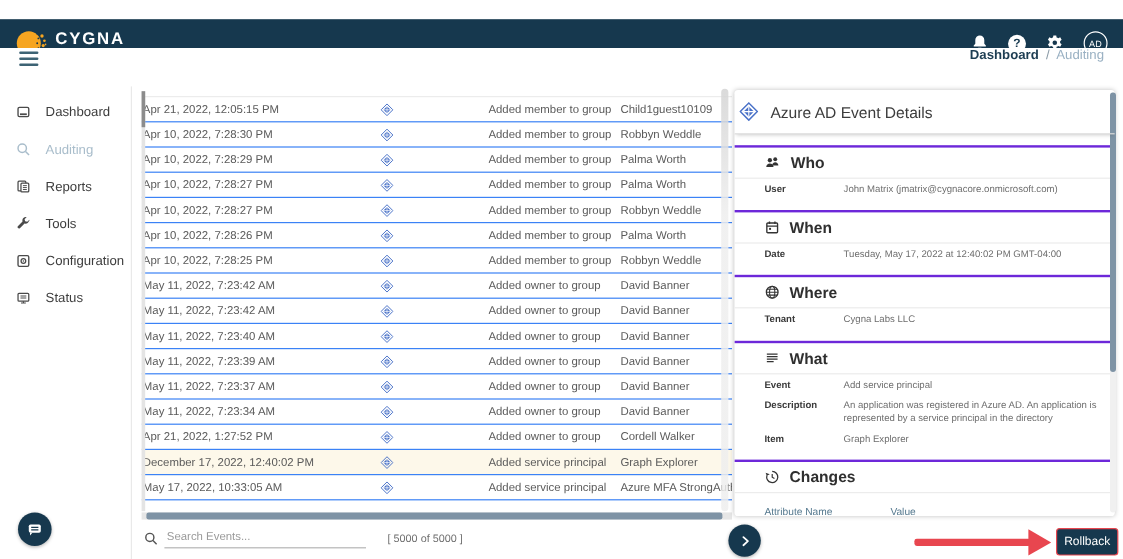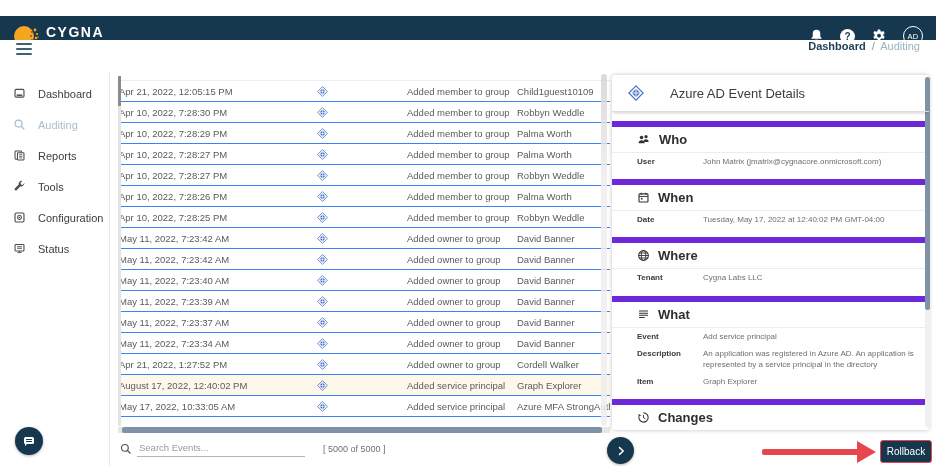--- a/index.html
+++ b/index.html
@@ -73,27 +73,27 @@
     align-items:center; }
   .footer-search input { width:168px; border:none; border-bottom:1px solid #b5b5b5;
     font-size:9.5px; color:#555; padding:2px 0 3px 2px; margin-left:5px;
     background:transparent; outline:none; font-family:"Liberation Sans",sans-serif; }
   .footer-search input::placeholder { color:#9a9a9a; }
   .count-label { font-size:9px; color:#6f6f6f; margin-left:18px; }
 
   
   .panel { position:absolute; left:612px; top:75px; width:317px; height:355px;
     background:#fff; border-radius:3px; box-shadow:0 0 4px rgba(0,0,0,.25); overflow:hidden; }
-  .panel-header { height:37px; display:flex; align-items:center; gap:26px;
-    padding:0 16px; border-bottom:1px solid #ddd;
+  .panel-header { height:37px; display:flex; align-items:center; gap:10px;
+    padding:0 4px; border-bottom:1px solid #ddd;
     box-shadow:0 2px 3px -1px rgba(0,0,0,.18); position:relative; z-index:2; }
   .panel-title { font-size:13px; color:#3c3c3c; }
   .panel-body { position:relative; }
   .sec-heading { display:flex; align-items:center; gap:8px; margin-top:9px;
-    border-top:6px solid #6d28d9; border-bottom:1px solid #ececec;
+    border-top:2px solid #6d28d9; border-bottom:1px solid #ececec;
     padding:5px 0 5px 25px; font-size:13px; font-weight:bold; color:#2f2f2f; }
   .field { display:grid; grid-template-columns:66px 1fr; padding:3px 12px 3px 25px;
     font-size:8px; line-height:1.4; }
   .field .f-label { font-weight:bold; color:#3a3a3a; }
   .field .f-value { color:#6e6e6e; }
   .chg-head { display:grid; grid-template-columns:105px 1fr; padding:6px 12px 6px 25px;
     font-size:8.5px; color:#54788e; border-bottom:1px solid #e4e4e4; margin-top:4px; }
   .vscroll-panel { position:absolute; left:925px; top:77px; width:5px; height:350px;
     background:#f0f0f0; border-radius:3px; }
   .vscroll-panel .thumb { width:5px; height:233px; background:#7e93a5; border-radius:3px; }
@@ -429,21 +429,21 @@
               <path d="M8 0.9 L15.1 8 L8 15.1 L0.9 8 Z" fill="none" stroke="#4a72c8" stroke-width="1.2"></path>
               <path d="M8 3.7 L12.3 8 L8 12.3 L3.7 8 Z" fill="#4a72c8"></path>
               <path d="M8 3.7 V12.3 M3.7 8 H12.3" stroke="#fff" stroke-width="0.9"></path>
             </svg>
           </span>
         </span>
         <span class="cell-action">Added owner to group</span>
         <span class="cell-user">Cordell Walker</span>
       </div>
       <div class="row selected">
-        <span class="cell-date">August 17, 2022, 12:40:02 PM</span>
+        <span class="cell-date">December 17, 2022, 12:40:02 PM</span>
         <span class="cell-icon">
           <span class="icon">
             <svg width="11" height="11" viewBox="0 0 16 16">
               <path d="M8 0.9 L15.1 8 L8 15.1 L0.9 8 Z" fill="none" stroke="#4a72c8" stroke-width="1.2"></path>
               <path d="M8 3.7 L12.3 8 L8 12.3 L3.7 8 Z" fill="#4a72c8"></path>
               <path d="M8 3.7 V12.3 M3.7 8 H12.3" stroke="#fff" stroke-width="0.9"></path>
             </svg>
           </span>
         </span>
         <span class="cell-action">Added service principal</span>

